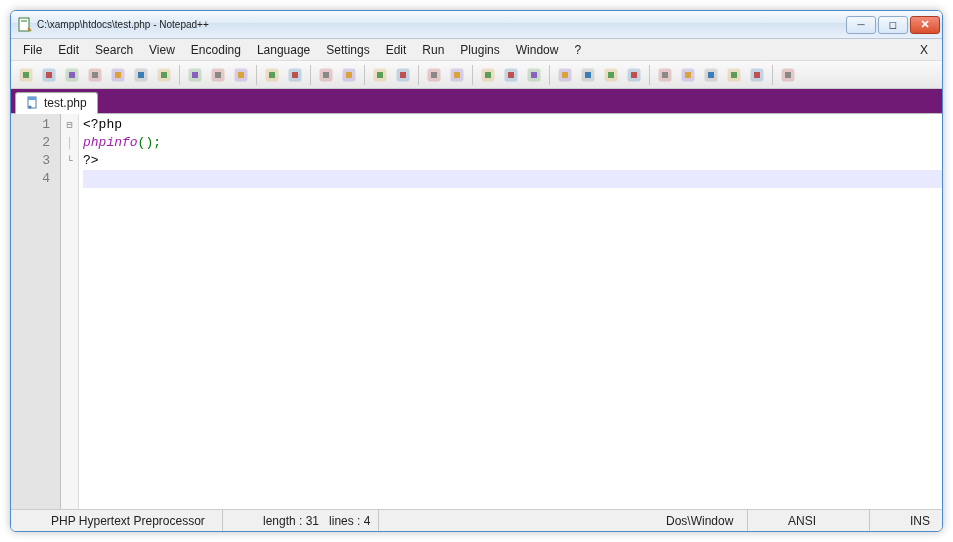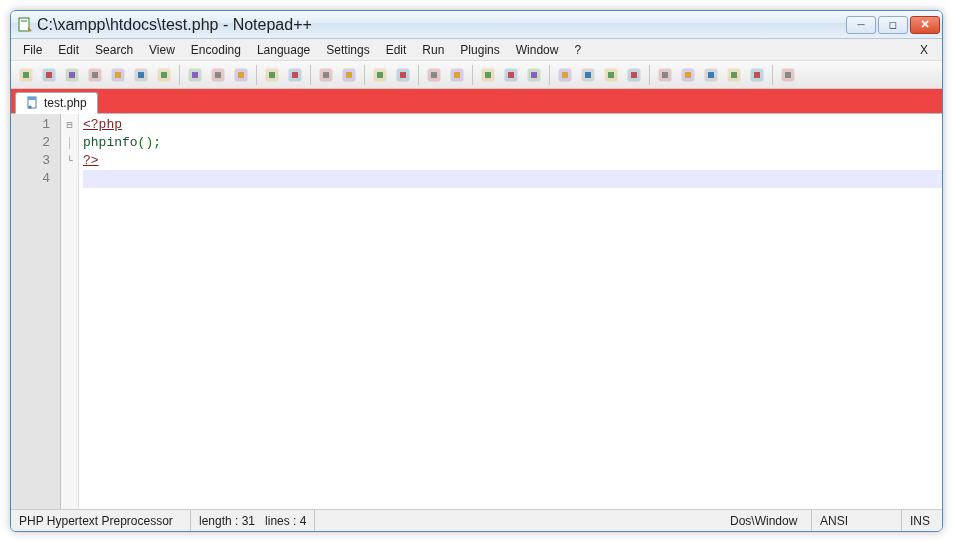--- a/index.html
+++ b/index.html
@@ -30,21 +30,21 @@
     background: linear-gradient(#f5fafe, #e1ecf7 45%, #d5e3f1 46%, #e8f1fa);
     display: flex;
     align-items: center;
     padding: 0 2px 0 6px;
     border-bottom: 1px solid #b9c6d6;
   }
   .titlebar .app-icon {
     width: 16px; height: 16px; margin-right: 4px;
     display: inline-flex; align-items: center; justify-content: center;
   }
-  .titlebar .title { flex: 1; font-size: 16px; color: #222; }
+  .titlebar .title { flex: 1; font-size: 10px; color: #222; }
   .win-buttons { display: flex; gap: 2px; }
   .win-btn {
     width: 30px; height: 18px; border: 1px solid #8fa9c9;
     border-radius: 3px; display:flex; align-items:center; justify-content:center;
     background: linear-gradient(#f3f8fd,#d8e7f6);
     cursor: pointer;
   }
   .win-btn.close { background: linear-gradient(#f48a77,#d9512e); border-color:#a63d23; }
   .win-btn.close span { color:#fff; font-weight:bold; font-size:11px; }
   .win-btn span { color:#334; font-size:10px; line-height:1; }
@@ -79,21 +79,21 @@
     display: inline-flex; align-items:center; justify-content:center;
     border: 1px solid transparent;
     border-radius: 2px;
     cursor: pointer;
   }
   .tb-sep { width:1px; height:20px; background:#c6c6c6; margin:0 3px; }
   .tb-btn svg { width:16px; height:16px; }
   
   .tabbar {
     height: 25px;
-    background: #ef4444;
+    background: #701a75;
     border-bottom: 1px solid #bbb;
     display: flex;
     align-items: flex-end;
     padding: 0 4px;
   }
   .tab {
     height: 22px;
     padding: 0 10px;
     border: 1px solid #aaa;
     border-bottom: 1px solid #fff;
@@ -151,40 +151,41 @@
   .foldcol .pipe::before { content:"│"; color:#bbb; font-size:11px; }
   .code {
     flex:1;
     padding-top:2px;
     padding-left:4px;
   }
   .code .line {
     height:18px; line-height:18px; white-space:pre;
   }
   .code .line.current { background:#e8e8ff; }
-  .tok-open  { color:#7f1d1d;text-decoration:underline; }
-  .tok-func  { color:#14532d; }
+  .tok-open  { color:#000000; }
+  .tok-func  { color:#a21caf;font-style:italic; }
   .tok-punct { color:#008000; }
   
   .statusbar {
     height: 22px;
     background: #f0f0f0;
     border-top: 1px solid #ccc;
     display: flex;
     align-items: center;
     font-size: 12px;
     color: #222;
   }
   .statusbar .cell {
     padding: 0 8px;
     border-right: 1px solid #c6c6c6;
     height:100%;
     display:flex;
     align-items:center;
     white-space:nowrap;
+    margin-left:32px;
   }
   .statusbar .cell:last-child { border-right:none; }
   .statusbar .spacer { flex:1; border-right:1px solid #c6c6c6; }
 </style>
 </head>
 <body>
 
 <div class="window">
 
   <div class="titlebar">

